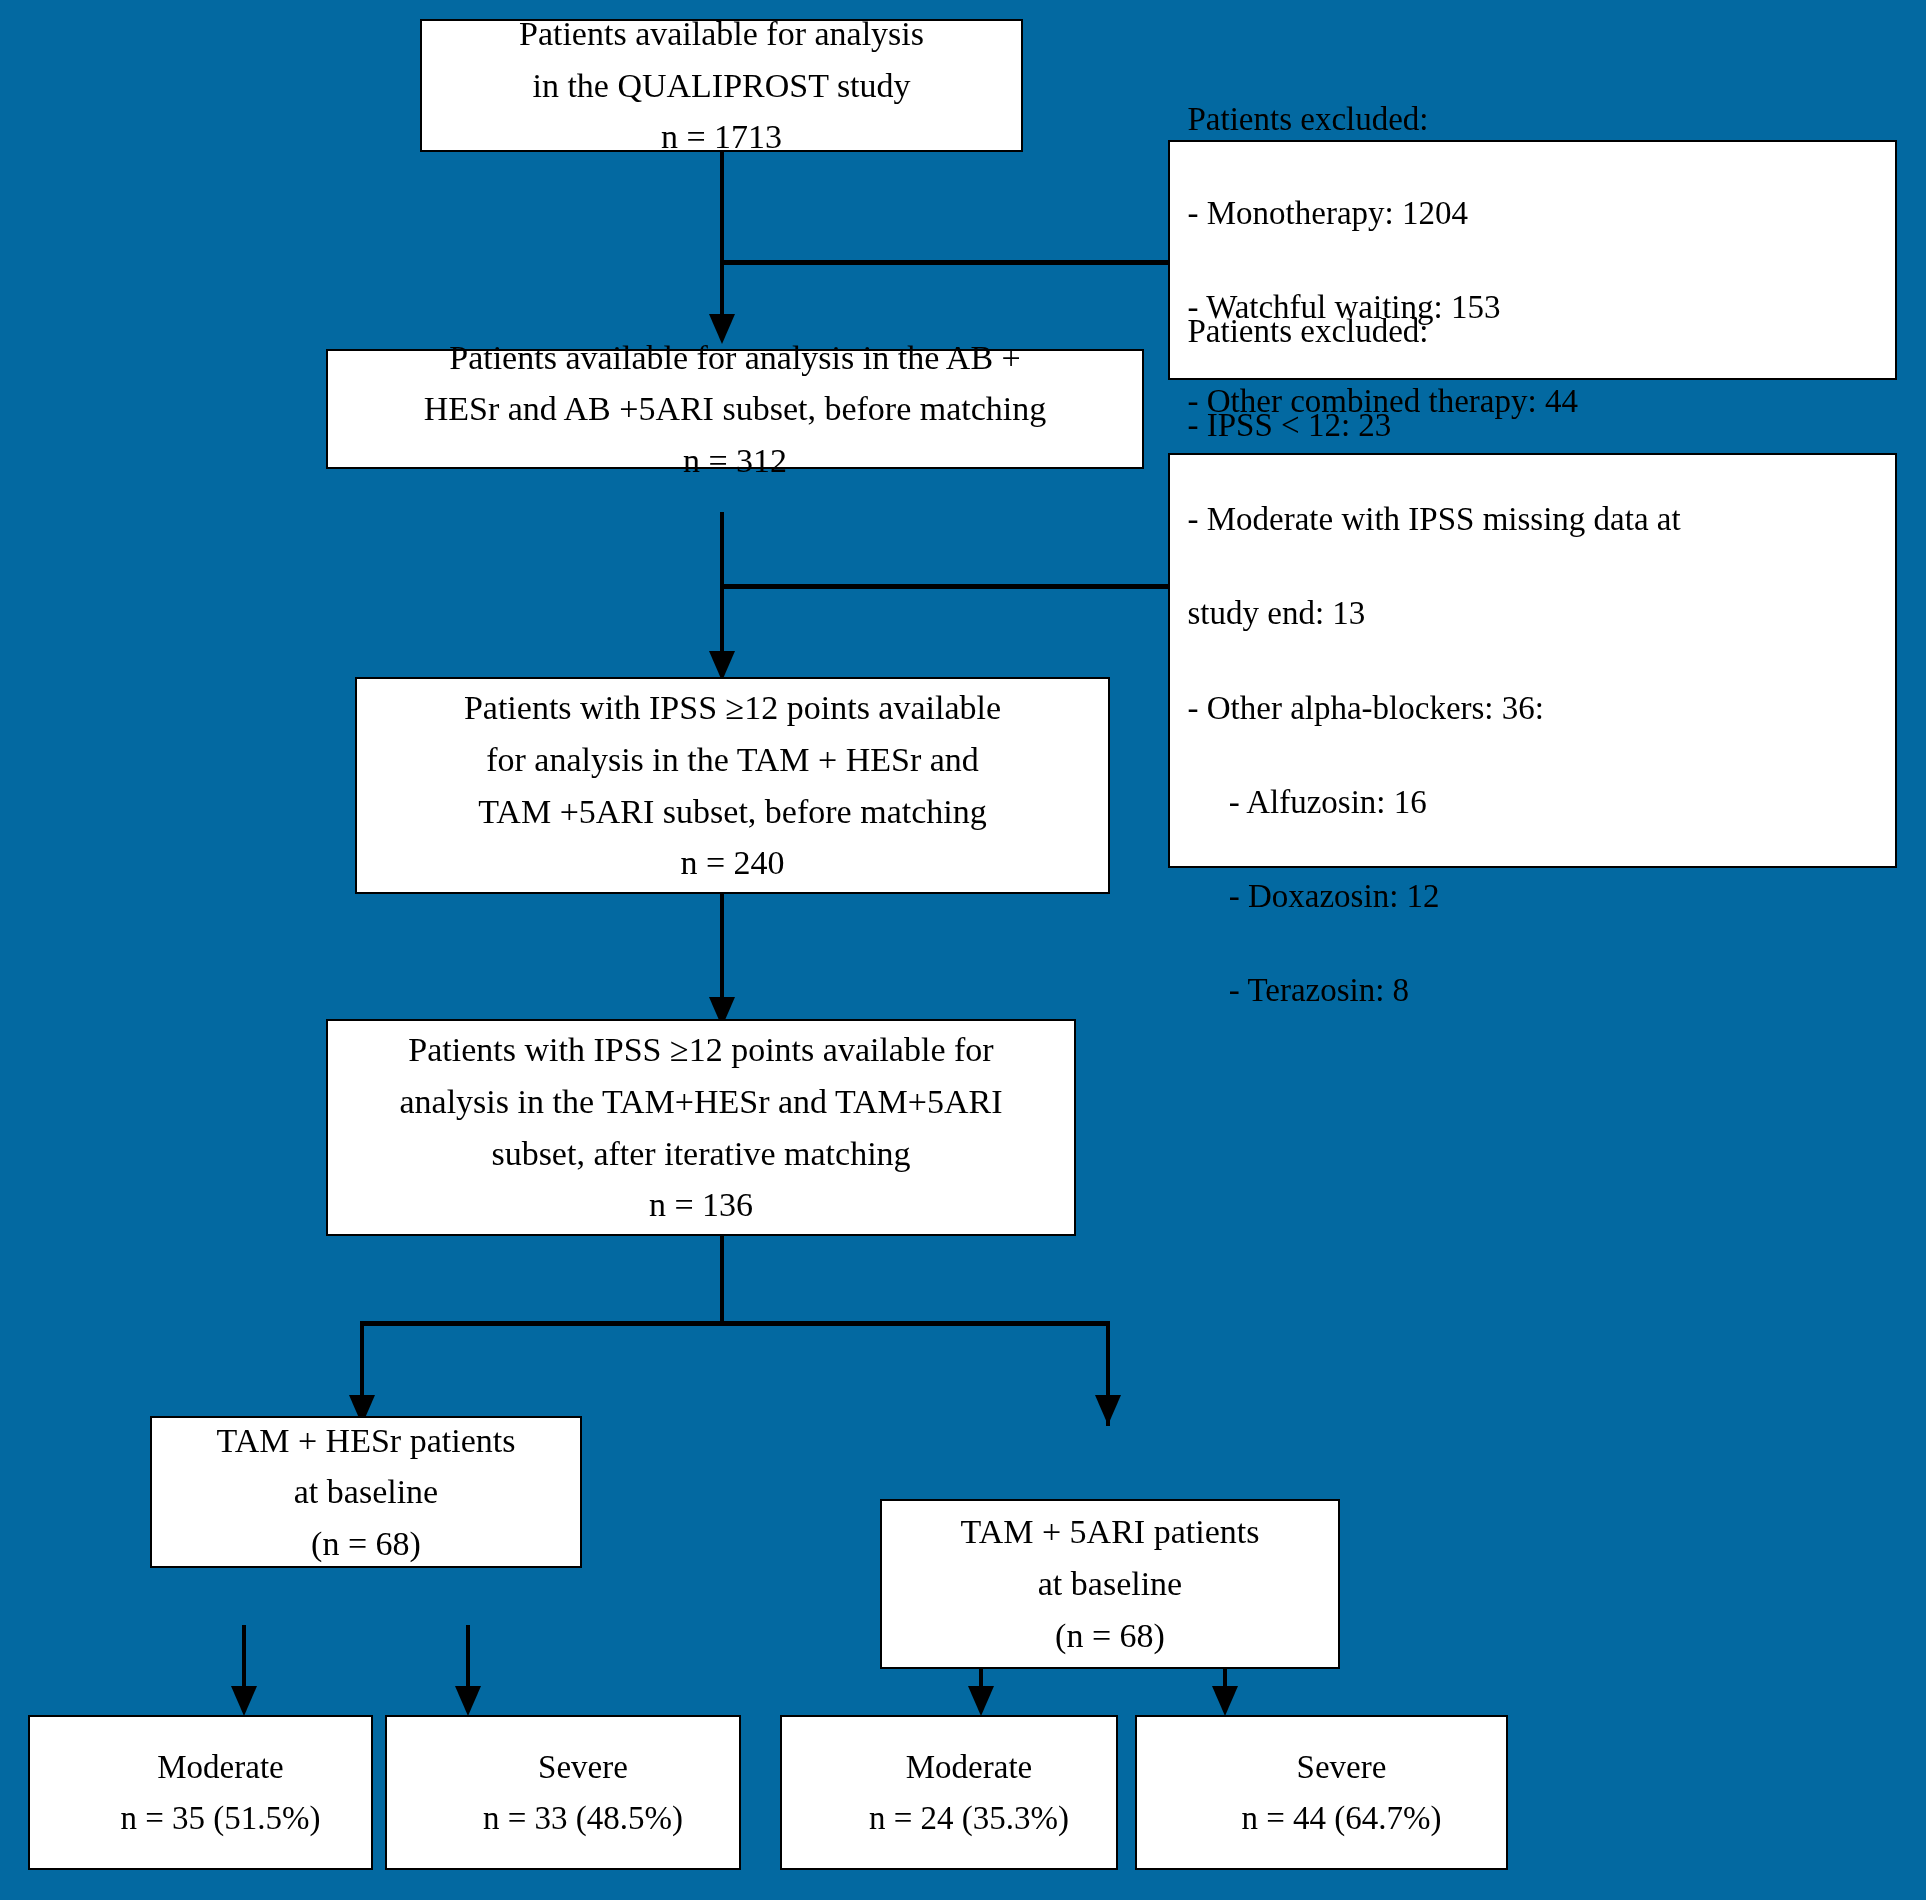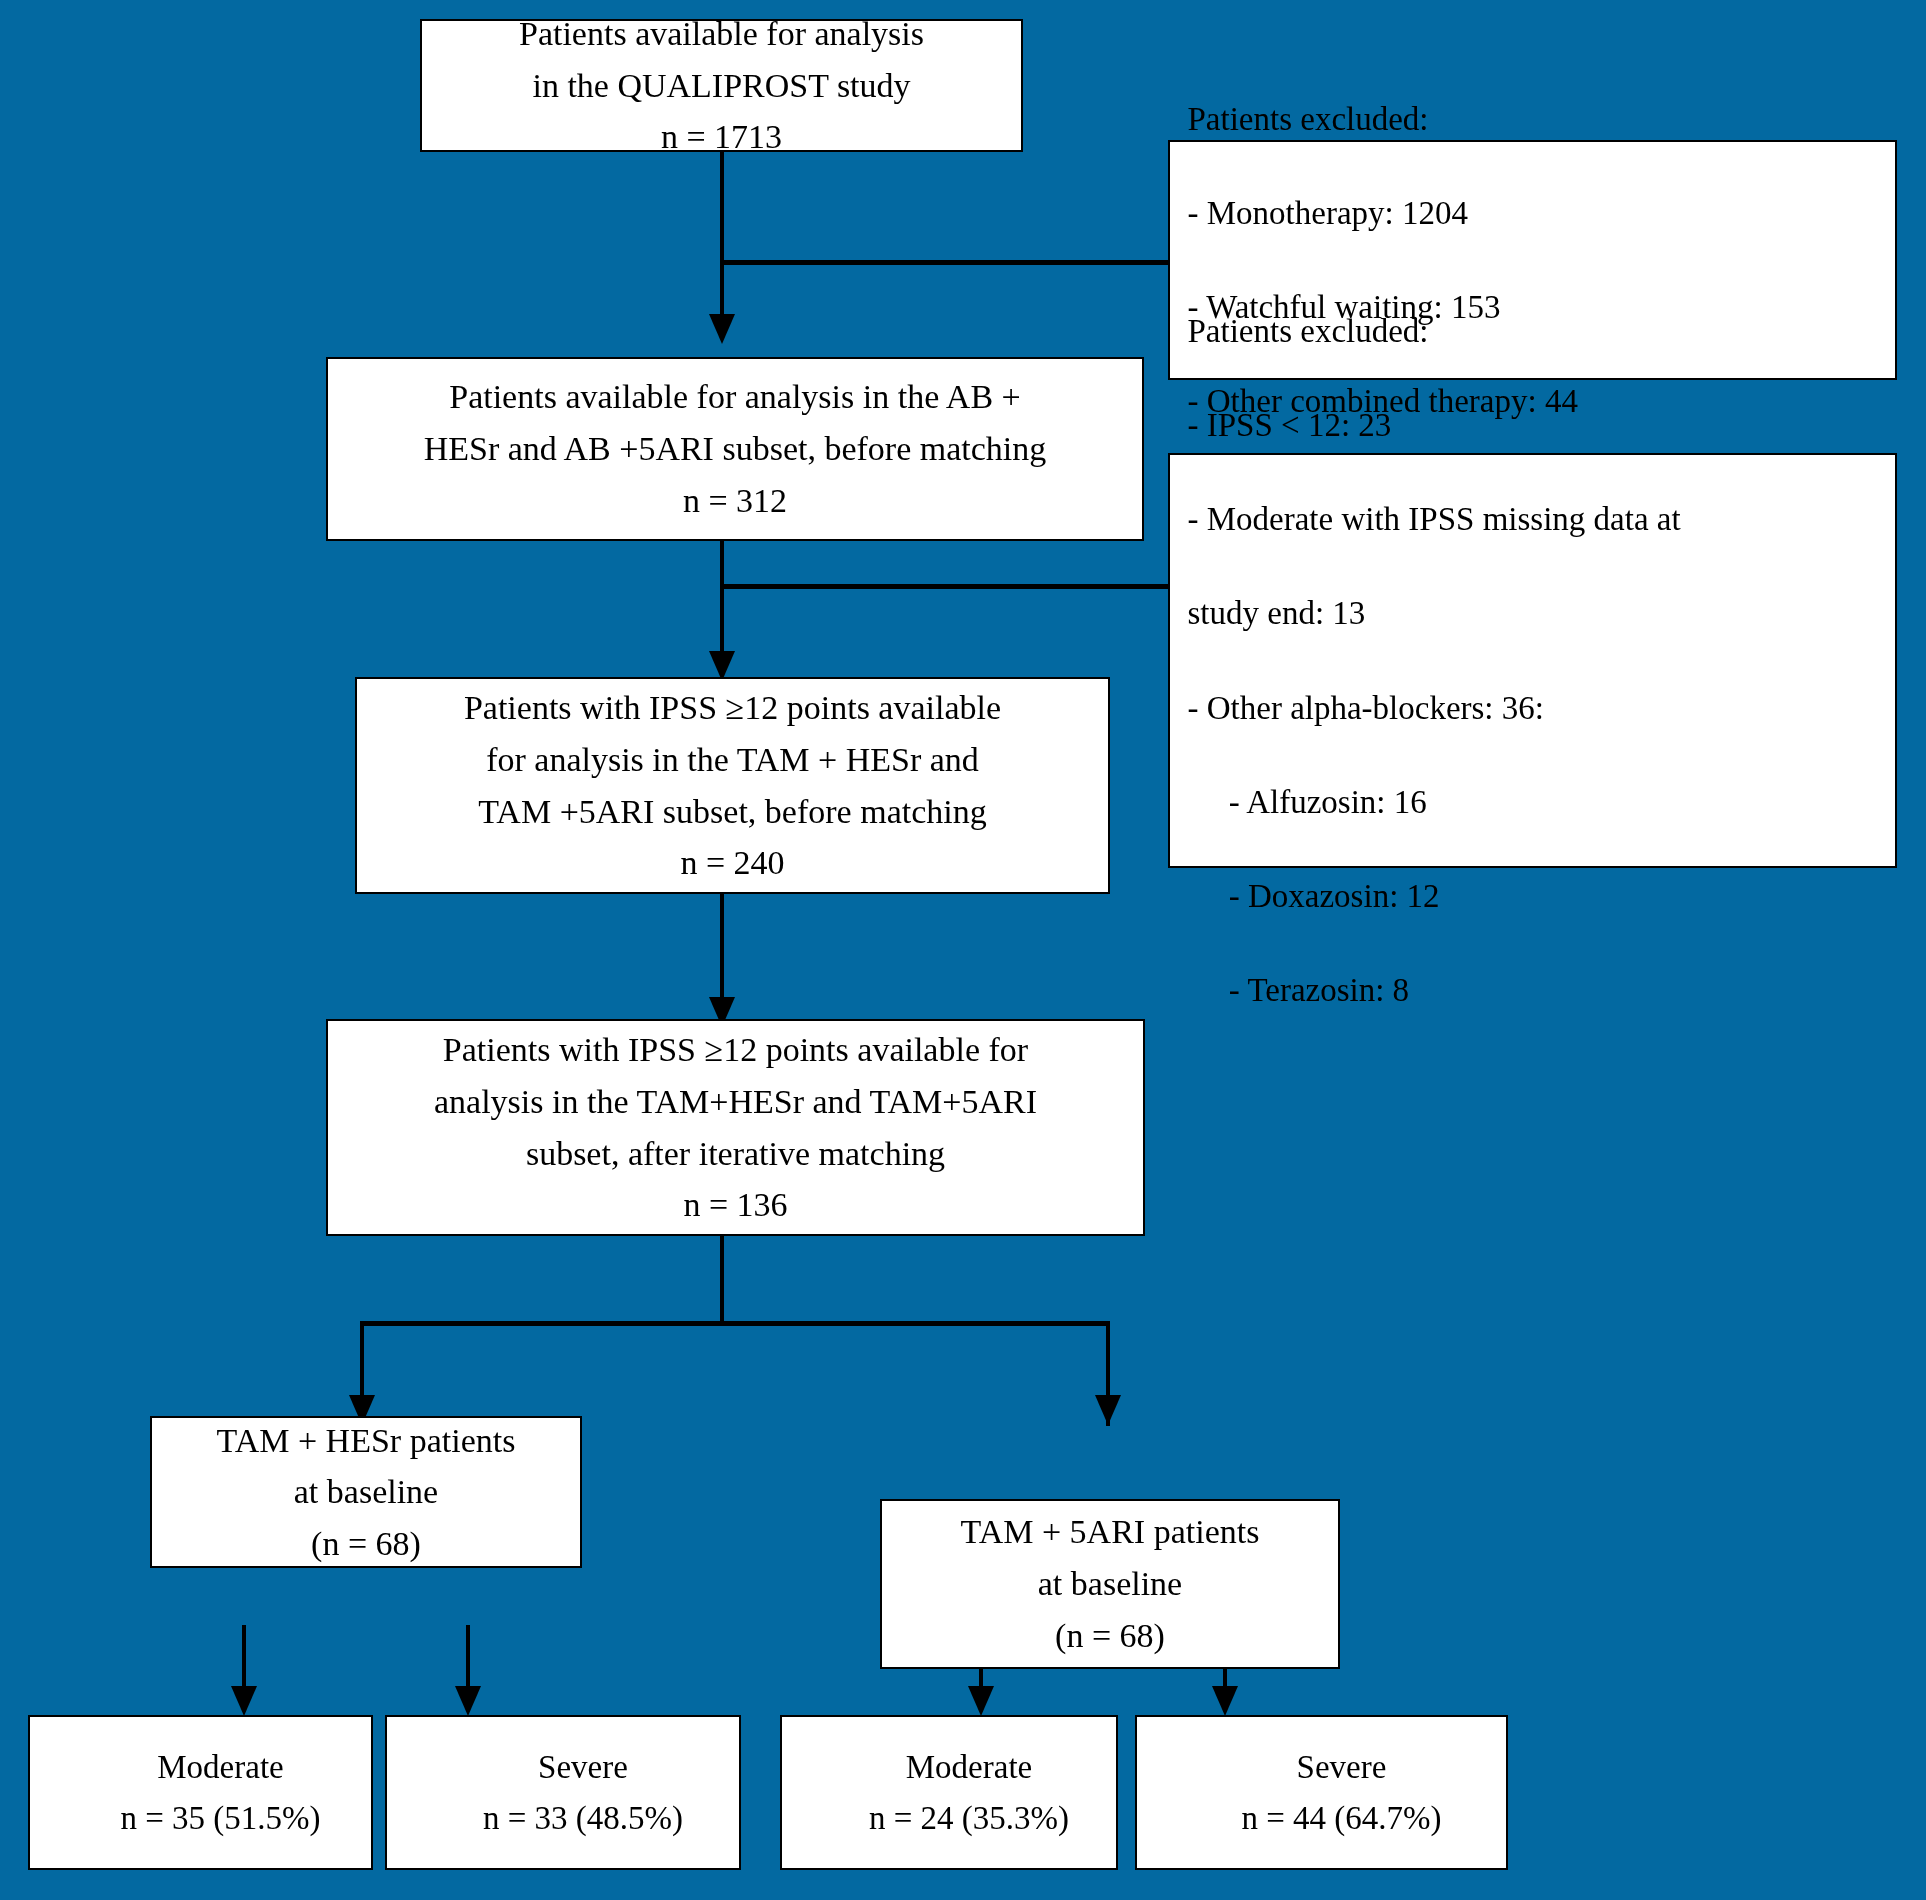--- a/index.html
+++ b/index.html
@@ -104,21 +104,21 @@
     <span class="line">n = 1713</span>
   </div>
 
   <div class="node left fs-excl" style="left:1168px; top:140px; width:729px; height:240px;">
     <span class="line">Patients excluded:</span>
     <span class="line">- Monotherapy: 1204</span>
     <span class="line">- Watchful waiting: 153</span>
     <span class="line">- Other combined therapy: 44</span>
   </div>
 
-  <div class="node center fs-main" style="left:326px; top:357px; width:818px; height:184px;">
+  <div class="node center fs-main" style="left:326px; top:349px; width:818px; height:120px;">
     <span class="line">Patients available for analysis in the AB +</span>
     <span class="line">HESr and AB +5ARI subset, before matching</span>
     <span class="line">n = 312</span>
   </div>
 
   <div class="node left fs-excl" style="left:1168px; top:453px; width:729px; height:415px;">
     <span class="line">Patients excluded:</span>
     <span class="line">- IPSS &lt; 12: 23</span>
     <span class="line">- Moderate with IPSS missing data at</span>
     <span class="line">study end: 13</span>
@@ -128,21 +128,21 @@
     <span class="line">     - Terazosin: 8</span>
   </div>
 
   <div class="node center fs-main" style="left:355px; top:677px; width:755px; height:217px;">
     <span class="line">Patients with IPSS ≥12 points available</span>
     <span class="line">for analysis in the TAM + HESr and</span>
     <span class="line">TAM +5ARI subset, before matching</span>
     <span class="line">n = 240</span>
   </div>
 
-  <div class="node center fs-main" style="left:326px; top:1019px; width:819px; height:217px;">
+  <div class="node center fs-main" style="left:326px; top:1019px; width:750px; height:217px;">
     <span class="line">Patients with IPSS ≥12 points available for</span>
     <span class="line">analysis in the TAM+HESr and TAM+5ARI</span>
     <span class="line">subset, after iterative matching</span>
     <span class="line">n = 136</span>
   </div>
 
   <div class="node center fs-main" style="left:150px; top:1416px; width:432px; height:152px;">
     <span class="line">TAM + HESr patients</span>
     <span class="line">at baseline</span>
     <span class="line">(n = 68)</span>

